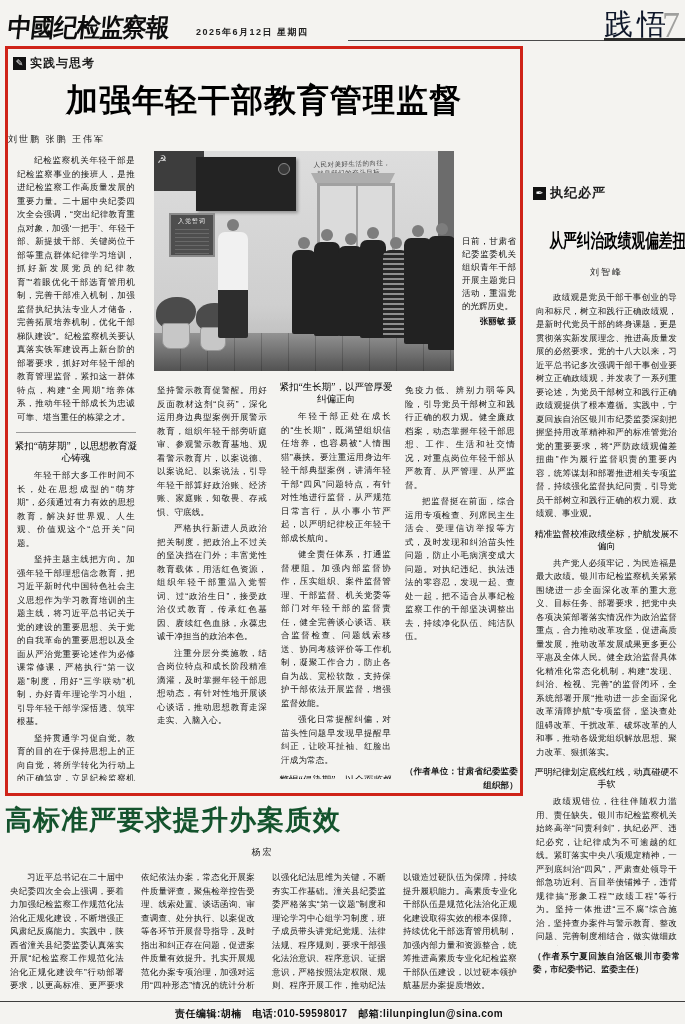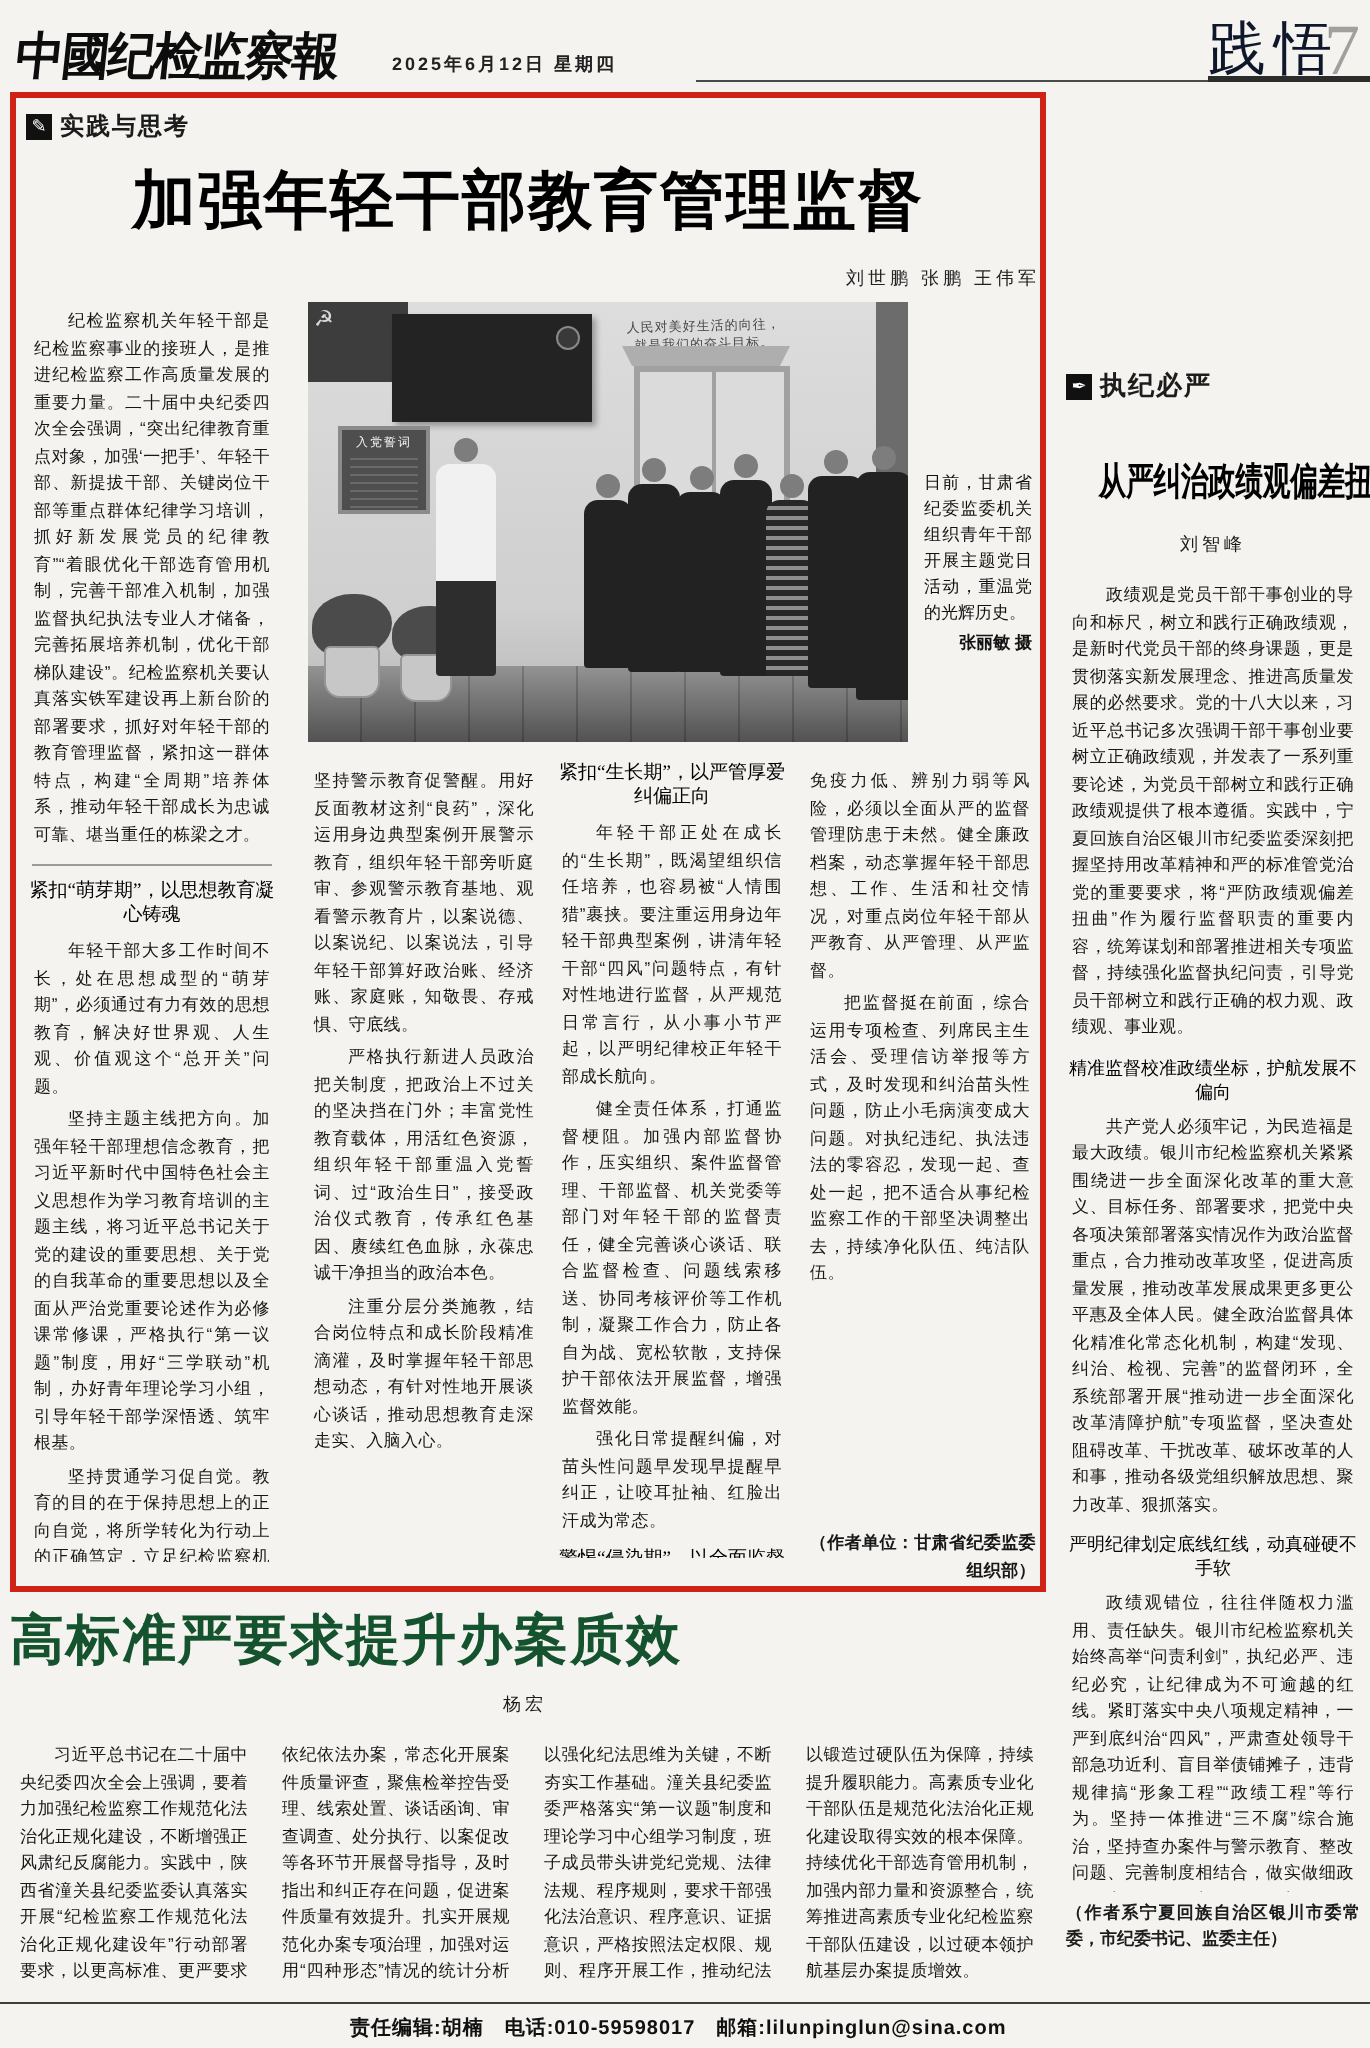--- a/index.html
+++ b/index.html
@@ -33,21 +33,21 @@
 
   
   .main-article{position:absolute;left:5px;top:46px;width:512px;height:744px;
     border:3px solid #cf2318;background:transparent;}
   .tag-row{position:absolute;left:5px;top:6px;display:flex;align-items:center;gap:4px;}
   .tag-icon{width:13px;height:13px;background:#111;color:#fff;font-size:9px;line-height:13px;
     text-align:center;display:inline-block;}
   .tag-label{font-family:"Liberation Serif",serif;font-weight:bold;font-size:12px;letter-spacing:1px;}
   .main-title{position:absolute;left:0;top:30px;width:100%;text-align:center;
     font-family:"Liberation Serif",serif;font-weight:900;font-size:32px;letter-spacing:1px;color:#000;}
-  .main-byline{position:absolute;left:0;top:84px;width:100%;text-align:right;font-size:9px;
+  .main-byline{position:absolute;left:0;top:84px;width:100%;text-align:left;font-size:9px;
     letter-spacing:2px;color:#222;}
   .intro-rule{border:none;border-top:1px solid #9a9a9a;margin:8px 2px 2px;}
 
   
   .photo-wrap{position:absolute;left:146px;top:102px;width:364px;height:220px;}
   .photo{position:absolute;left:0;top:0;width:300px;height:220px;overflow:hidden;
     background:linear-gradient(#dcdad7 0%,#cfccc8 70%,#b5b2ae 100%);filter:grayscale(1) contrast(1.03);}
   .ph-flag{position:absolute;left:0;top:0;width:50px;height:40px;background:#413f3d;}
   .ph-flag .emblem{position:absolute;left:3px;top:2px;color:#d8d6d2;font-size:11px;}
   .ph-board{position:absolute;left:42px;top:6px;width:100px;height:54px;background:#262625;box-shadow:2px 2px 3px rgba(0,0,0,.3);}
@@ -201,21 +201,21 @@
     <div class="col btxt" style="left:270px;top:332px;width:116px;height:398px;">
       <div class="subhead" style="margin-top:0;">紧扣“生长期”，以严管厚爱纠偏正向</div>
       <p>年轻干部正处在成长的“生长期”，既渴望组织信任培养，也容易被“人情围猎”裹挟。要注重运用身边年轻干部典型案例，讲清年轻干部“四风”问题特点，有针对性地进行监督，从严规范日常言行，从小事小节严起，以严明纪律校正年轻干部成长航向。</p>
       <p>健全责任体系，打通监督梗阻。加强内部监督协作，压实组织、案件监督管理、干部监督、机关党委等部门对年轻干部的监督责任，健全完善谈心谈话、联合监督检查、问题线索移送、协同考核评价等工作机制，凝聚工作合力，防止各自为战、宽松软散，支持保护干部依法开展监督，增强监督效能。</p>
       <p>强化日常提醒纠偏，对苗头性问题早发现早提醒早纠正，让咬耳扯袖、红脸出汗成为常态。</p>
       <div class="subhead">警惕“侵染期”，以全面监督保驾护航</div>
       <p>纪检监察机关不是天然的保险箱，纪检监察干部也没有天然的免疫力，年轻干部有</p>
     </div>
 
     <div class="col btxt" style="left:394px;top:332px;width:116px;height:380px;">
-      <p class="cont">免疫力低、辨别力弱等风险，必须以全面从严的监督管理防患于未然。健全廉政档案，动态掌握年轻干部思想、工作、生活和社交情况，对重点岗位年轻干部从严教育、从严管理、从严监督。</p>
+      <p class="cont">免疫力低、辨别力弱等风险，引导党员干部树立和践行正确的权力观。健全廉政档案，动态掌握年轻干部思想、工作、生活和社交情况，对重点岗位年轻干部从严教育、从严管理、从严监督。</p>
       <p>把监督挺在前面，综合运用专项检查、列席民主生活会、受理信访举报等方式，及时发现和纠治苗头性问题，防止小毛病演变成大问题。对执纪违纪、执法违法的零容忍，发现一起、查处一起，把不适合从事纪检监察工作的干部坚决调整出去，持续净化队伍、纯洁队伍。</p>
     </div>
     <div class="btxt" style="position:absolute;left:394px;top:716px;width:116px;text-align:right;font-weight:bold;">（作者单位：甘肃省纪委监委组织部）</div>
   </div>
 
   <div class="side-tagrow">
     <span class="tag-icon">✒</span>
     <span class="tag-label serif" style="font-size:13px;">执纪必严</span>
   </div>
   <div class="side-title">从严纠治政绩观偏差扭曲</div>

